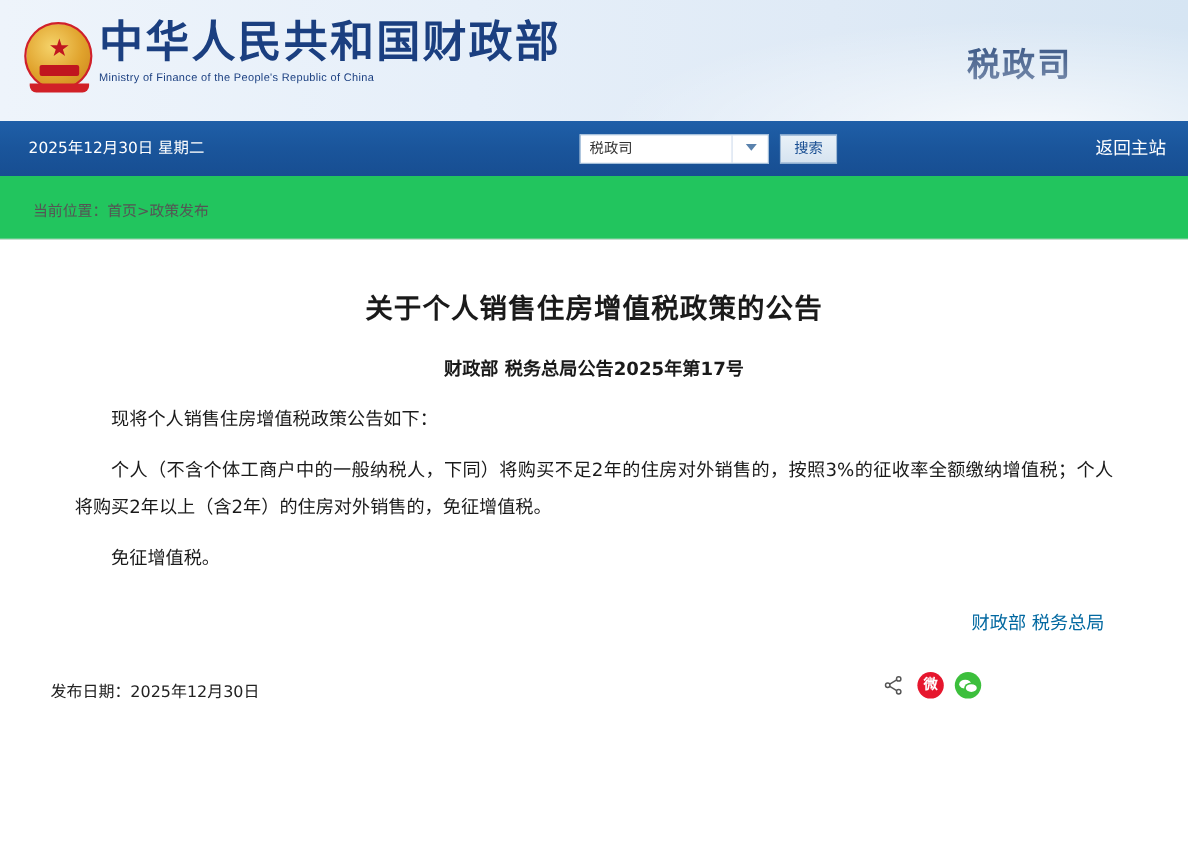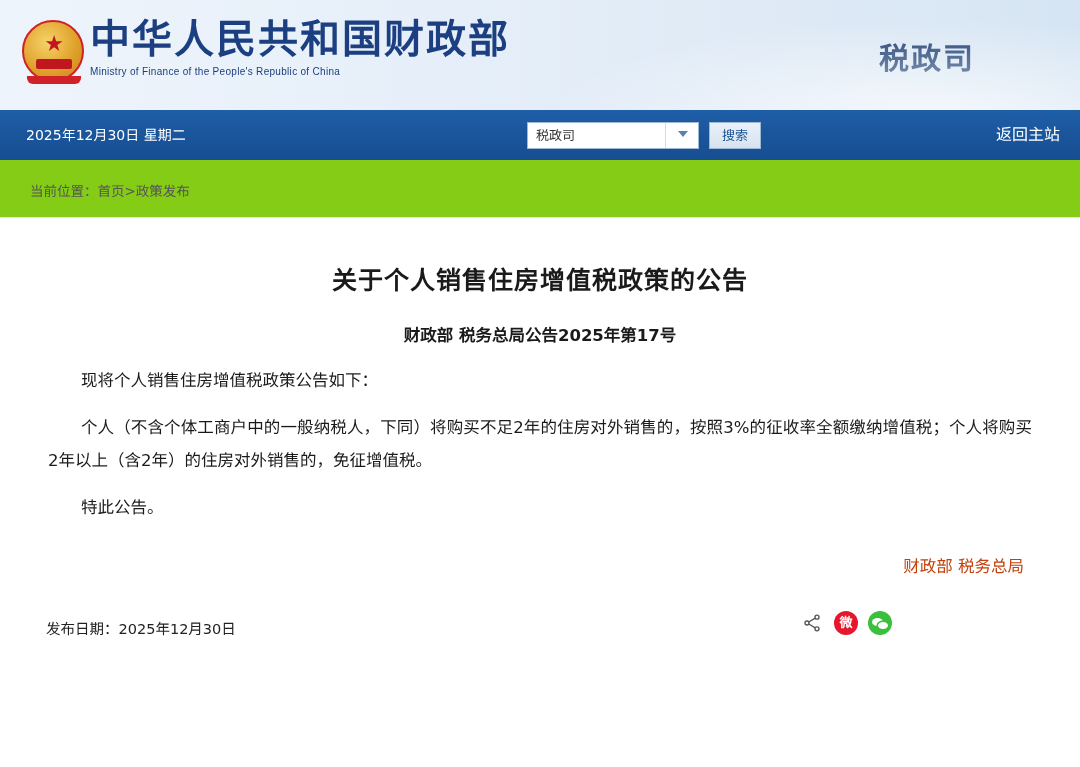--- a/index.html
+++ b/index.html
@@ -180,36 +180,36 @@
     text-decoration: none;
     font-family: "DejaVu Sans", "Liberation Sans", sans-serif;
     cursor: pointer;
   }
 
   
   .breadcrumb-wrap {
     position: relative;
     width: 1080px;
     height: 58px;
-    background: #84cc16;
+    background: #22c55e;
     border-bottom: 1px solid #e3e3e3;
   }
   .breadcrumb {
     position: absolute;
     left: 30px; top: 20px;
     font-size: 13.5px;
     color: #555;
     font-family: "DejaVu Sans", "Liberation Sans", sans-serif;
   }
 
   
   .article {
     position: relative;
     width: 1080px;
-    padding: 0 48px;
+    padding: 0 68px;
   }
   .doc-title {
     margin: 42px 0 0 0;
     text-align: center;
     font-family: "DejaVu Sans", "Liberation Sans", sans-serif;
     font-size: 25px;
     font-weight: 700;
     color: #1a1a1a;
     letter-spacing: 1px;
   }
@@ -230,21 +230,21 @@
     line-height: 33px;
     color: #1a1a1a;
     text-align: justify;
   }
   .sign-block {
     margin-top: 26px;
     text-align: right;
     font-family: "DejaVu Sans", "Liberation Sans", sans-serif;
     font-size: 16.5px;
     line-height: 33px;
-    color: #c2410c;
+    color: #0369a1;
     padding-right: 8px;
   }
 
   
   .footer {
     position: relative;
     width: 1080px;
     height: 68px;
     margin-top: 12px;
   }
@@ -339,21 +339,21 @@
   <div class="breadcrumb">当前位置：首页&gt;政策发布</div>
 </div>
 
 <div class="article">
   <h1 class="doc-title">关于个人销售住房增值税政策的公告</h1>
   <div class="doc-subtitle">财政部 税务总局公告2025年第17号</div>
 
   <div class="doc-body">
     <p class="para">现将个人销售住房增值税政策公告如下：</p>
     <p class="para">个人（不含个体工商户中的一般纳税人，下同）将购买不足2年的住房对外销售的，按照3%的征收率全额缴纳增值税；个人将购买2年以上（含2年）的住房对外销售的，免征增值税。</p>
-    <p class="para">特此公告。</p>
+    <p class="para">免征增值税。</p>
   </div>
 
   <div class="sign-block">
     <div>财政部 税务总局</div>
   </div>
 </div>
 
 <div class="footer">
   <div class="pub-date">发布日期：2025年12月30日</div>
 

